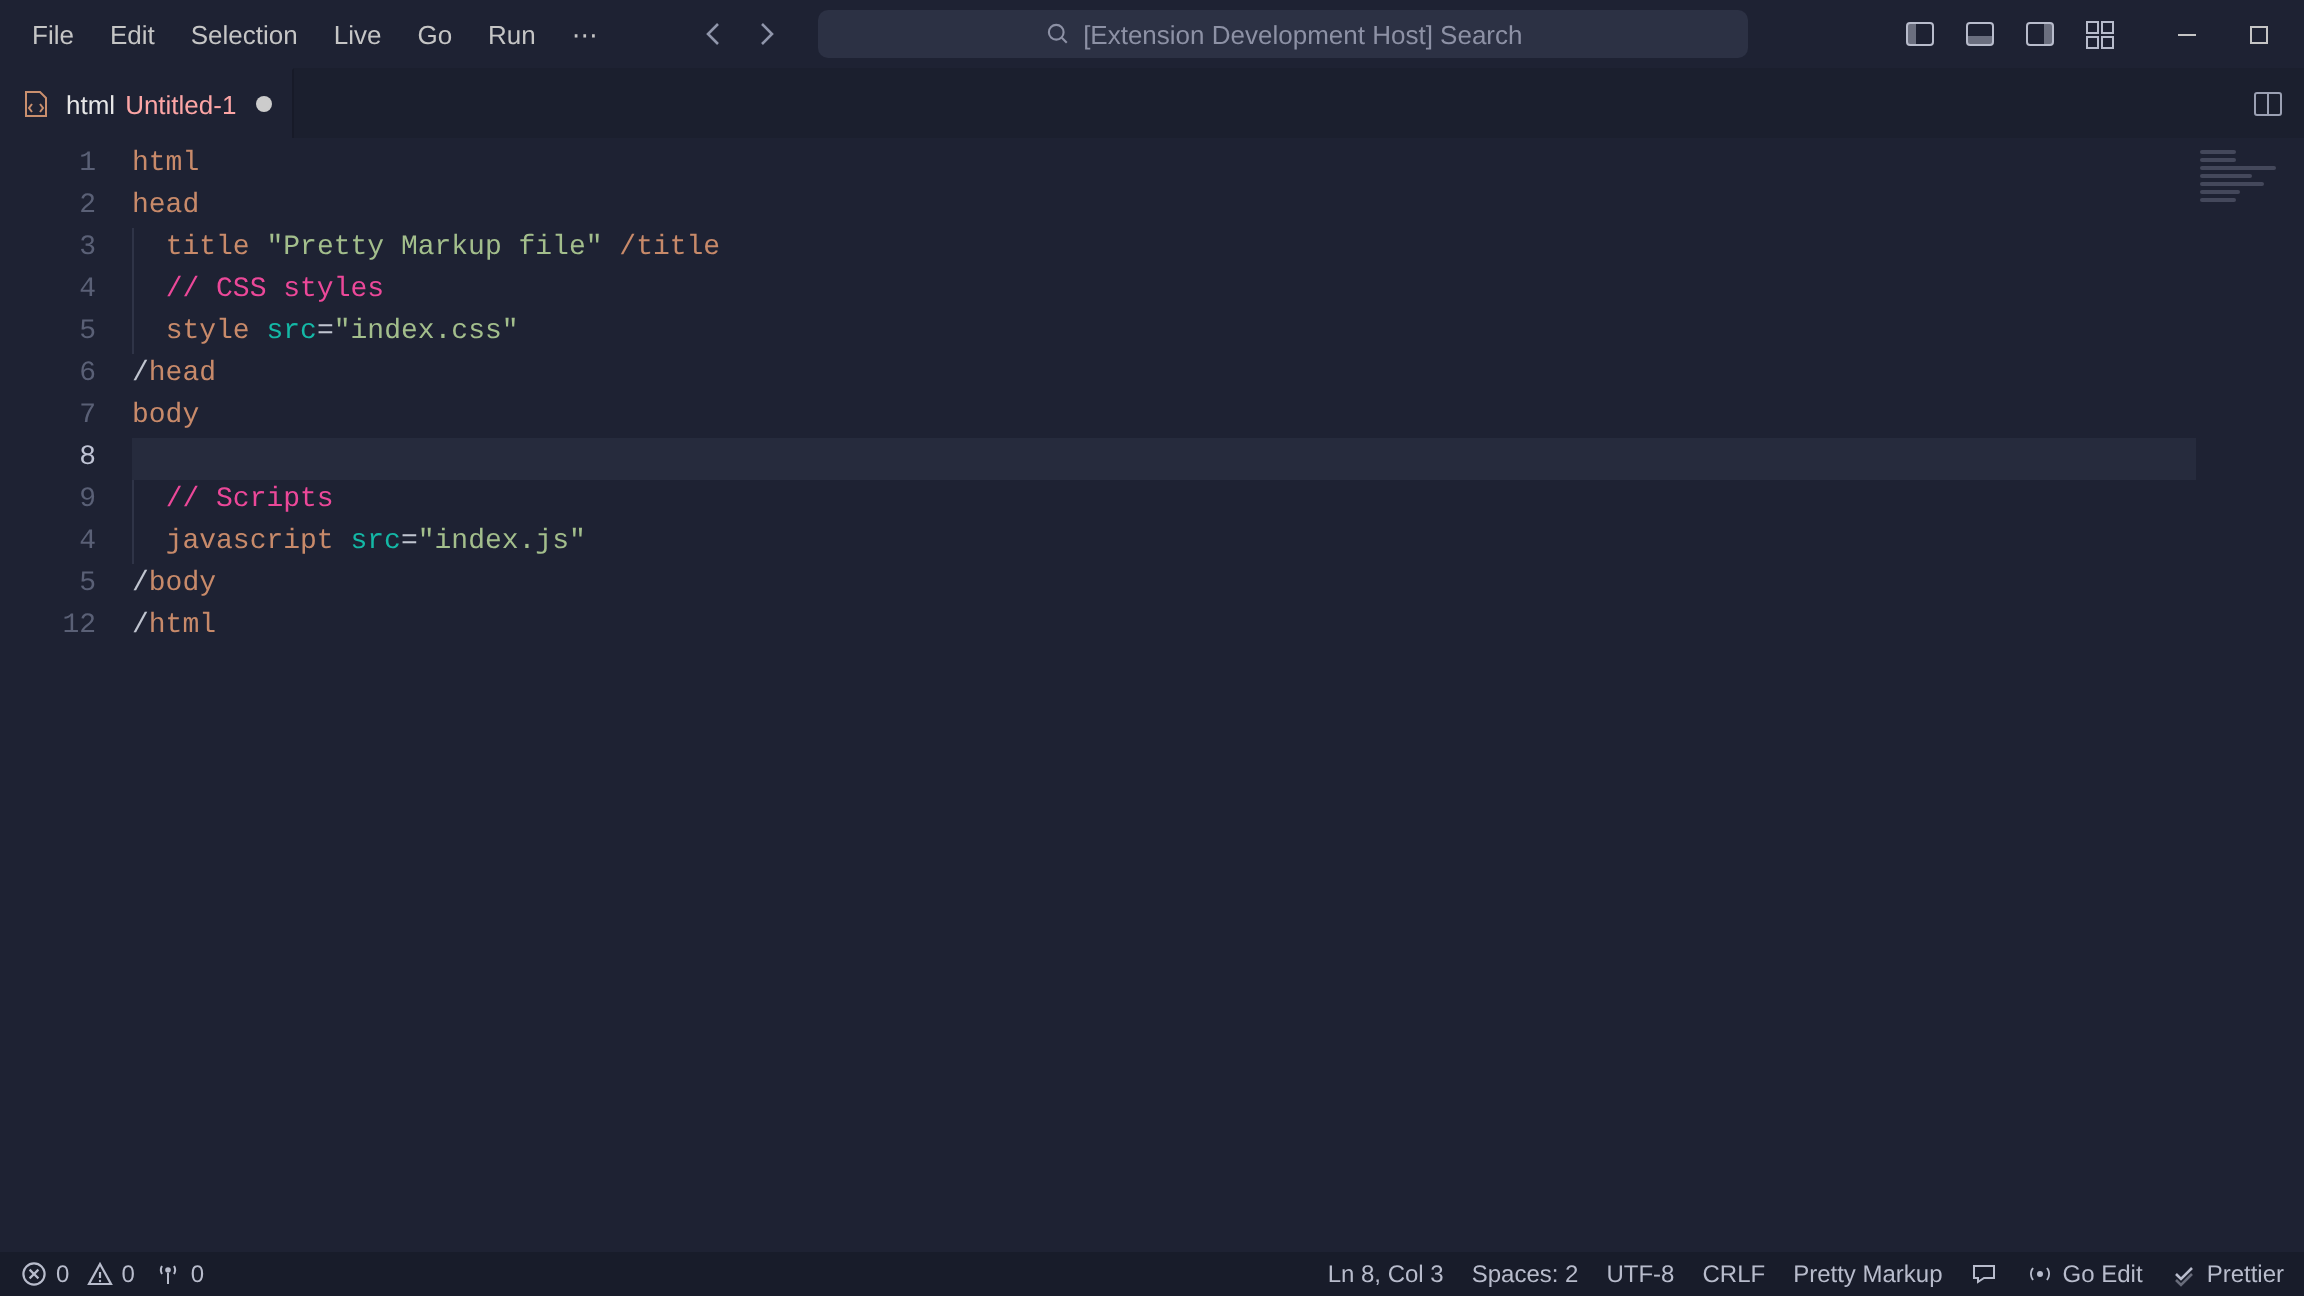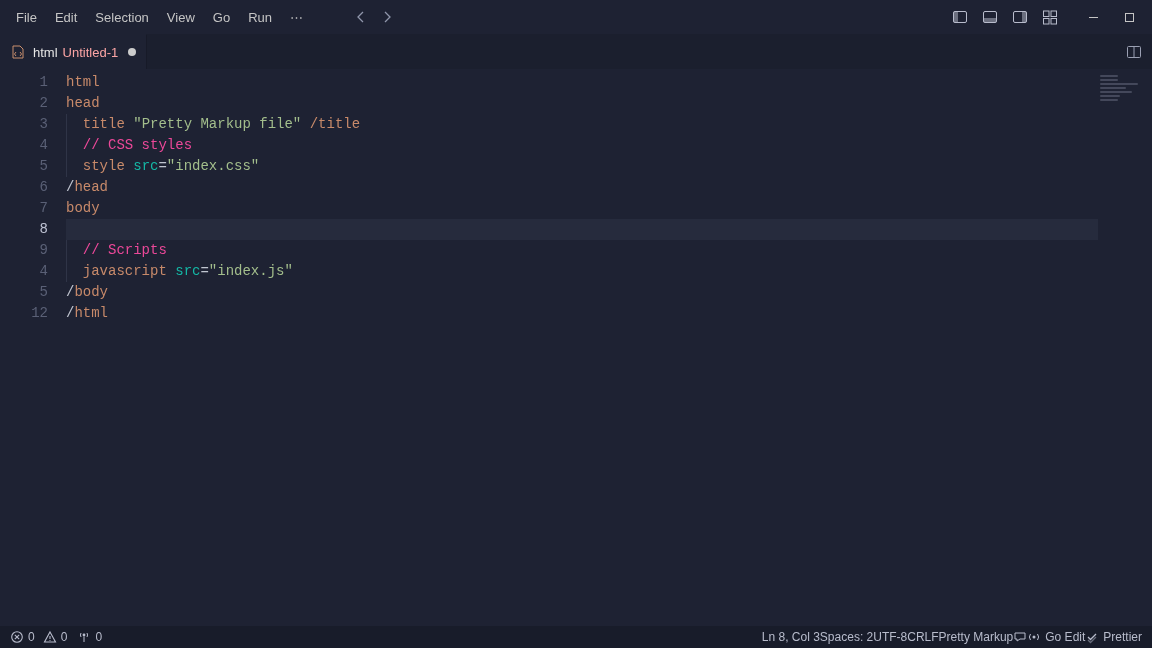--- a/index.html
+++ b/index.html
@@ -105,50 +105,57 @@
   opacity: 0.35;
 }
 .minimap .mline { height: 2px; margin-bottom: 2px; background: #8b90a5; border-radius: 1px; }
 .statusbar {
   height: 22px; background: #181c2a;
   display: flex; align-items: center;
   font-size: 12px; color: #b8bccc;
   padding: 0 10px; gap: 14px;
 }
 .status-left { display: flex; align-items: center; gap: 10px; }
-.status-right { margin-left: auto; display: flex; align-items: flex-end; }
+.status-right { margin-left: auto; display: flex; align-items: flex-end; gap: 14px; }
 .status-item { display: flex; align-items: center; gap: 4px; cursor: pointer; }
 .status-icon { width: 14px; height: 14px; display: inline-flex; }
 svg { display: block; }
 </style>
 </head>
 <body>
 
 <div class="titlebar">
   <div class="menu-item">File</div>
   <div class="menu-item">Edit</div>
   <div class="menu-item">Selection</div>
-  <div class="menu-item">View</div>
+  <div class="menu-item">Live</div>
   <div class="menu-item">Go</div>
   <div class="menu-item">Run</div>
   <div class="menu-dots">⋯</div>
 
   <div class="nav-section">
     <div class="nav-arrow">
       <svg width="16" height="16" viewBox="0 0 16 16">
           <path d="M10 3 L5 8 L10 13" stroke="#9096ab" stroke-width="1.3" fill="none"></path>
         </svg>
     </div>
     <div class="nav-arrow">
       <svg width="16" height="16" viewBox="0 0 16 16">
           <path d="M6 3 L11 8 L6 13" stroke="#9096ab" stroke-width="1.3" fill="none"></path>
         </svg>
     </div>
   </div>
 
+  <div class="search-box">
+    <svg class="search-icon-svg" viewBox="0 0 16 16">
+        <circle cx="7" cy="7" r="4.2" stroke="#8d91a5" stroke-width="1.2" fill="none"></circle>
+        <line x1="10.2" y1="10.2" x2="13" y2="13" stroke="#8d91a5" stroke-width="1.2"></line>
+      </svg>
+    <span>[Extension Development Host] Search</span>
+  </div>
 
   <div class="titlebar-spacer"></div>
 
   <div class="layout-icons">
     <div class="layout-btn">
       <svg width="16" height="16" viewBox="0 0 16 16">
           <rect x="1.5" y="2.5" width="13" height="11" rx="1.5" stroke="#b8bccc" fill="none"></rect>
           <rect x="1.5" y="2.5" width="4.5" height="11" fill="#b8bccc" opacity="0.5"></rect>
         </svg>
     </div>

